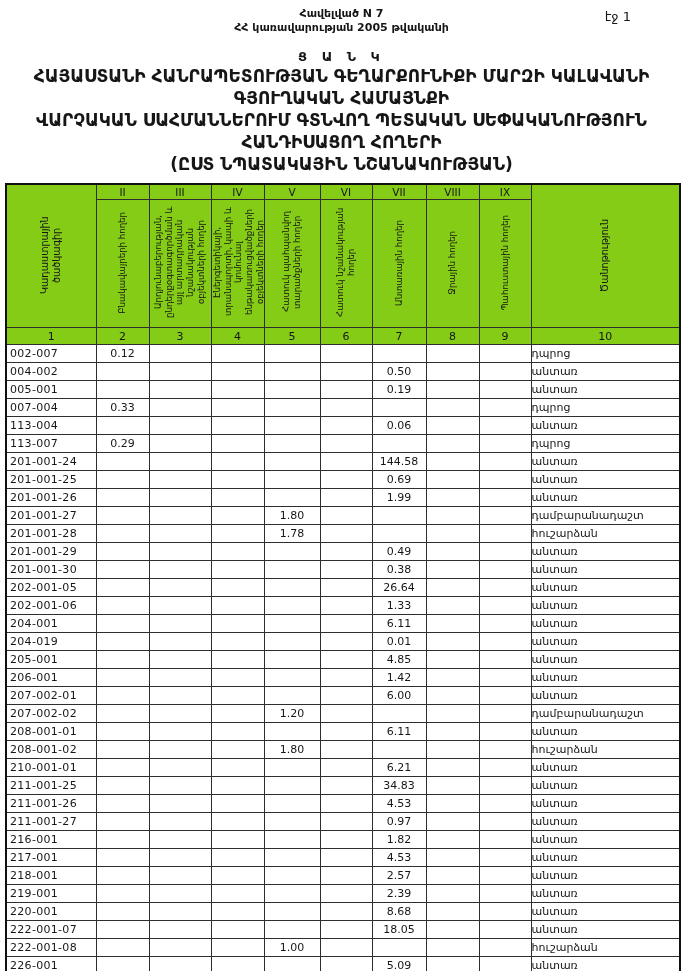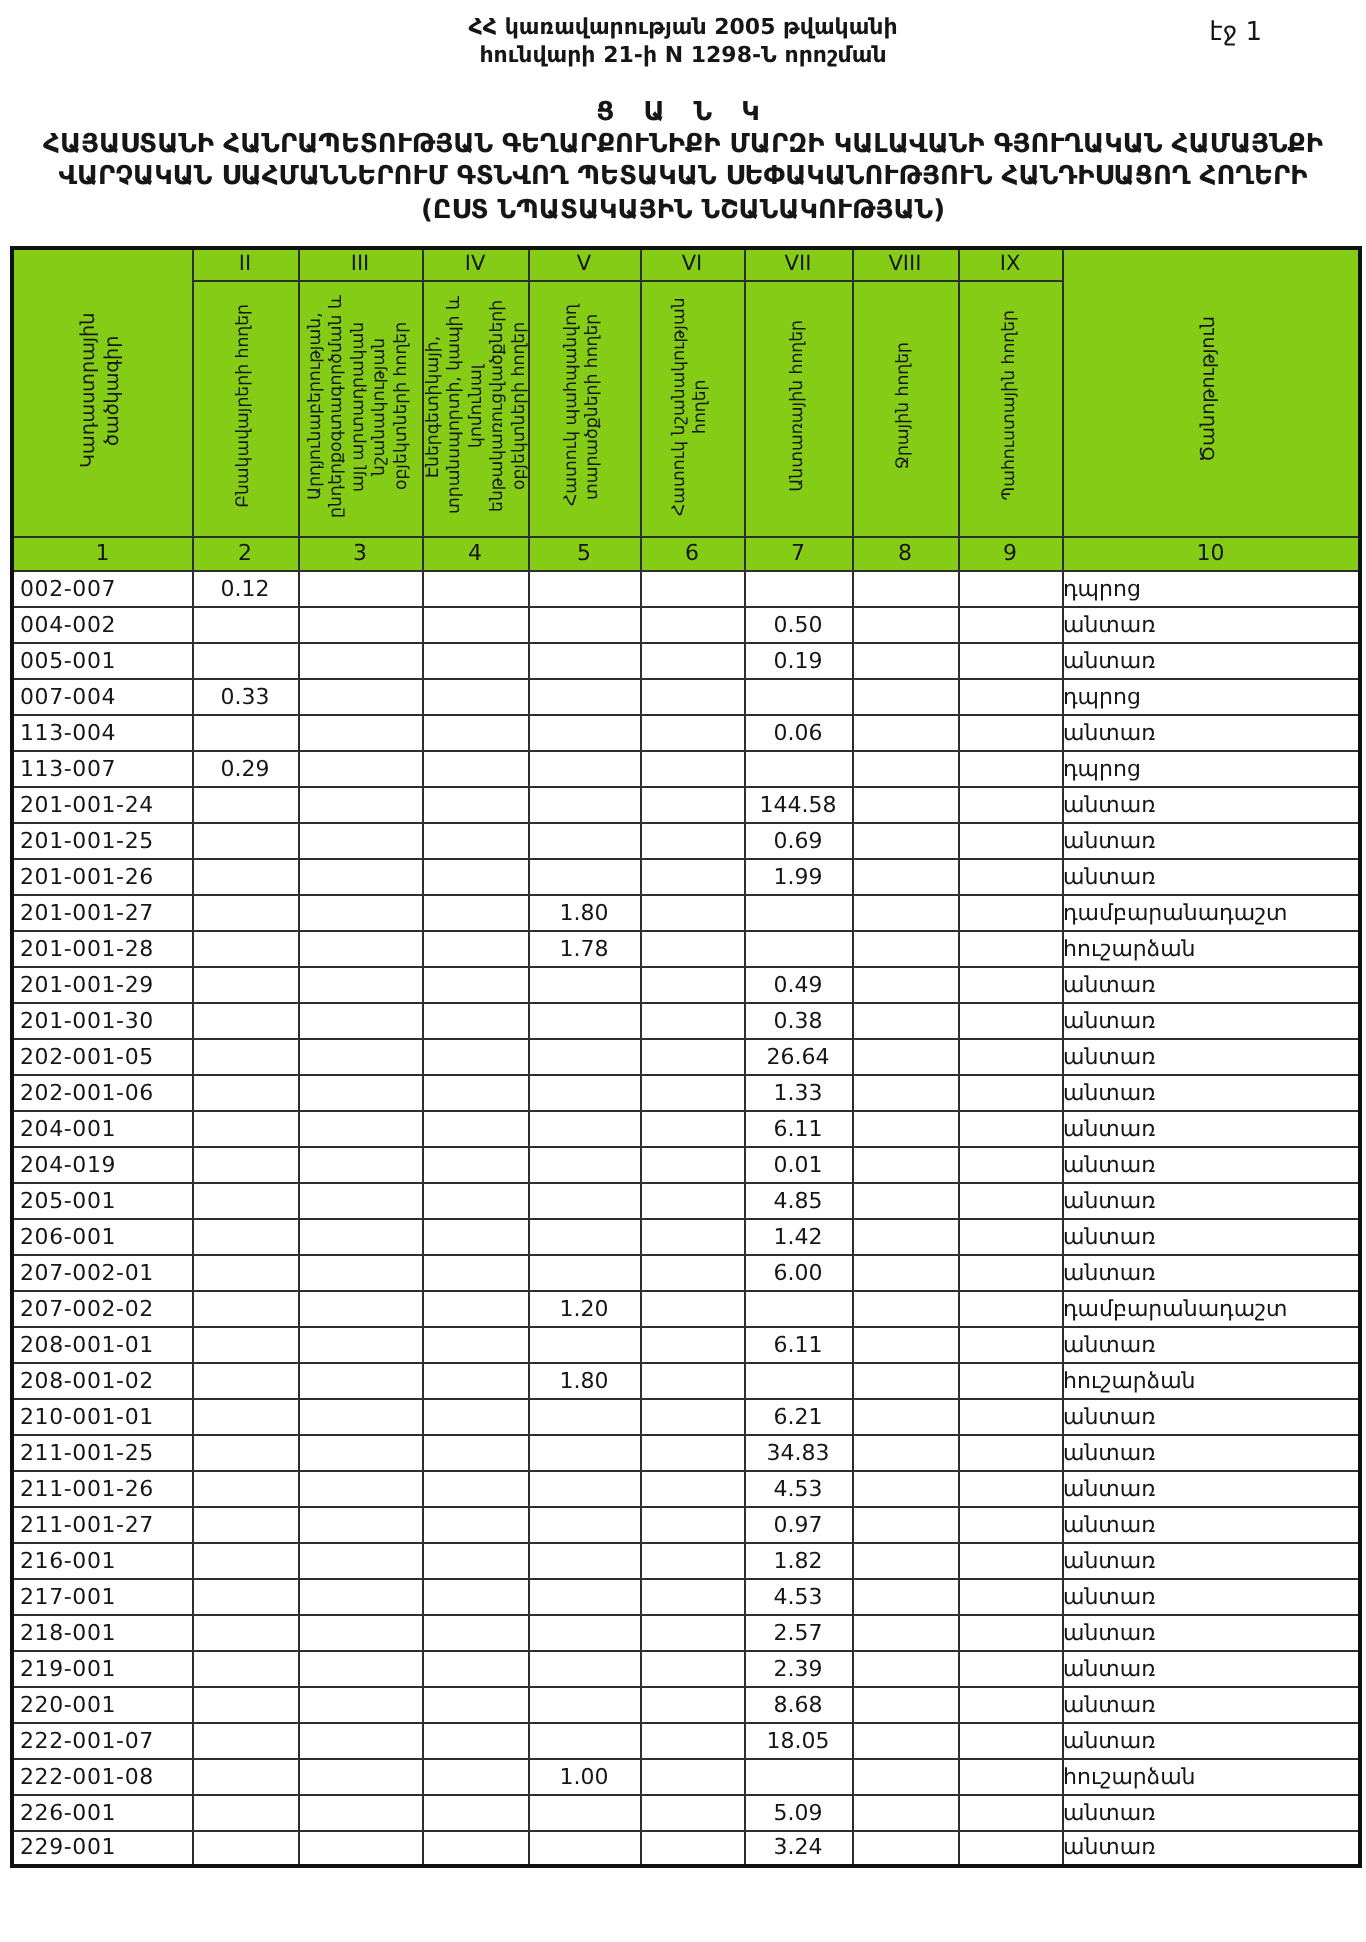--- a/index.html
+++ b/index.html
@@ -11,21 +11,21 @@
     color: #161616;
   }
   .page { position: relative; width: 683px; height: 971px; padding-top: 7px; }
 
   
   .doc-header { position: relative; text-align: center; font-weight: bold; font-size: 11px; line-height: 1.25; }
   .page-num { position: absolute; top: 2px; right: 52px; font-weight: normal; font-size: 13px; text-align: center; }
 
   
   .list-heading { text-align: center; font-weight: bold; font-size: 13px; letter-spacing: 5px; margin-top: 14px; }
-  .doc-title { text-align: center; font-weight: bold; font-size: 13px; line-height: 1.3; margin-top: 1px; }
+  .doc-title { text-align: center; font-weight: bold; font-size: 17px; line-height: 1.3; margin-top: 1px; }
 
   
   table.cadastre {
     border-collapse: collapse;
     table-layout: fixed;
     margin: 8px 4px 0 5px;
     width: 674px;
     font-size: 11px;
   }
   table.cadastre th, table.cadastre td {
@@ -56,22 +56,22 @@
   tbody td.code { text-align: left; padding-left: 3px; letter-spacing: 0.3px; }
   tbody td.val  { text-align: center; }
   tbody td.note { text-align: left; padding-left: 0; }
 </style>
 </head>
 <body>
 
 <div class="page">
 
   <div class="doc-header">
+    <div>Հավելված N 7</div>
     <div>ՀՀ կառավարության 2005 թվականի</div>
-    <div>հունվարի 21-ի N 1298-Ն որոշման</div>
     <div class="page-num">էջ 1</div>
   </div>
 
   <div class="list-heading">Ց Ա Ն Կ</div>
   <div class="doc-title">
     <div>ՀԱՅԱՍՏԱՆԻ ՀԱՆՐԱՊԵՏՈՒԹՅԱՆ ԳԵՂԱՐՔՈՒՆԻՔԻ ՄԱՐԶԻ ԿԱԼԱՎԱՆԻ ԳՅՈՒՂԱԿԱՆ ՀԱՄԱՅՆՔԻ</div>
     <div>ՎԱՐՉԱԿԱՆ ՍԱՀՄԱՆՆԵՐՈՒՄ ԳՏՆՎՈՂ ՊԵՏԱԿԱՆ ՍԵՓԱԿԱՆՈՒԹՅՈՒՆ ՀԱՆԴԻՍԱՑՈՂ ՀՈՂԵՐԻ</div>
     <div>(ԸՍՏ ՆՊԱՏԱԿԱՅԻՆ ՆՇԱՆԱԿՈՒԹՅԱՆ)</div>
   </div>
 

